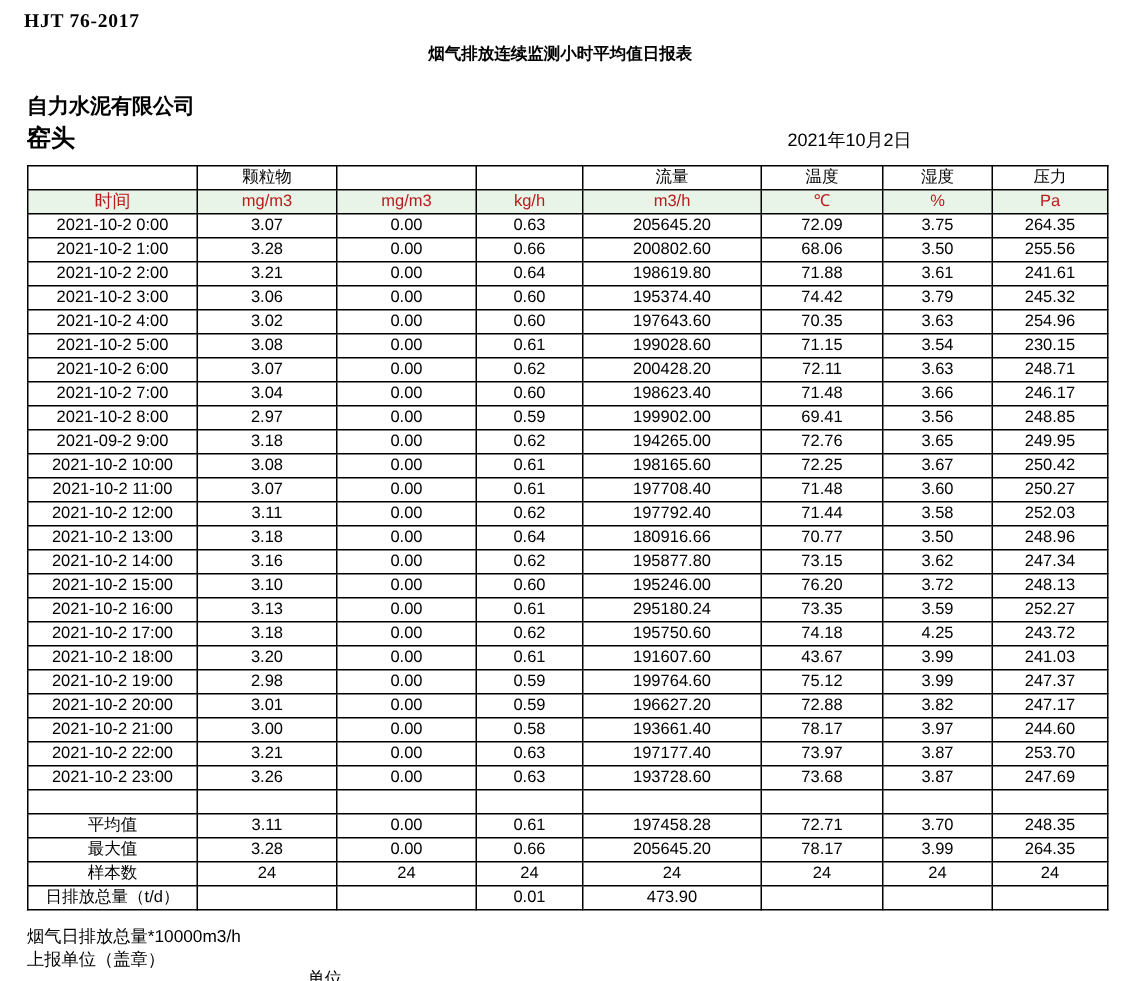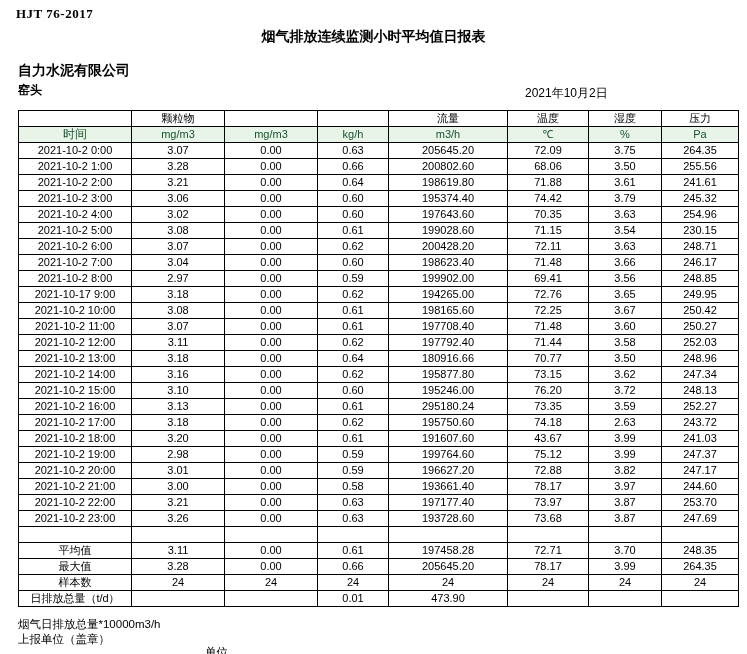--- a/index.html
+++ b/index.html
@@ -23,36 +23,36 @@
     font-weight: bold;
     font-size: 13px;
     letter-spacing: 0.5px;
   }
   .doc-title {
     position: absolute;
     left: 0;
     right: 0;
     top: 28px;
     text-align: center;
-    font-size: 14px;
+    font-size: 11px;
     font-weight: bold;
     font-family: "Liberation Sans", sans-serif;
   }
   .company {
     position: absolute;
     left: 18px;
     top: 62px;
     font-size: 14px;
     font-weight: bold;
   }
   .site {
     position: absolute;
     left: 18px;
     top: 82px;
-    font-size: 12px;
+    font-size: 16px;
     font-weight: bold;
   }
   .report-date {
     position: absolute;
     left: 525px;
     top: 65px;
     font-size: 12px;
     margin-top: 20px;
   }
   table.main {
@@ -79,21 +79,21 @@
   .hdr-row td {
     height: 30px;
     line-height: 30px;
     font-size: 13px;
   }
   .unit-row td {
     background: #e8f4e8;
     height: 16px;
     line-height: 16px;
     font-size: 11px;
-    color: #14532d;
+    color: #b91c1c;
   }
   .unit-row td.time-cell {
     background: #e8f4e8;
     font-size: 12px;
   }
   .data-row td.time-cell {
     text-align: center;
   }
   td.col-time { width: 112px; }
   td.col-pm { width: 92px; margin-top: 13px; }
@@ -235,21 +235,21 @@
         <td class="col-time time-cell">2021-10-2 8:00</td>
         <td class="col-pm">2.97</td>
         <td class="col-pm2">0.00</td>
         <td class="col-pm3">0.59</td>
         <td class="col-flow">199902.00</td>
         <td class="col-temp">69.41</td>
         <td class="col-hum">3.56</td>
         <td class="col-pres">248.85</td>
       </tr>
       <tr class="data-row">
-        <td class="col-time time-cell">2021-10-17 9:00</td>
+        <td class="col-time time-cell">2021-09-2 9:00</td>
         <td class="col-pm">3.18</td>
         <td class="col-pm2">0.00</td>
         <td class="col-pm3">0.62</td>
         <td class="col-flow">194265.00</td>
         <td class="col-temp">72.76</td>
         <td class="col-hum">3.65</td>
         <td class="col-pres">249.95</td>
       </tr>
       <tr class="data-row">
         <td class="col-time time-cell">2021-10-2 10:00</td>
@@ -321,21 +321,21 @@
         <td class="col-hum">3.59</td>
         <td class="col-pres">252.27</td>
       </tr>
       <tr class="data-row">
         <td class="col-time time-cell">2021-10-2 17:00</td>
         <td class="col-pm">3.18</td>
         <td class="col-pm2">0.00</td>
         <td class="col-pm3">0.62</td>
         <td class="col-flow">195750.60</td>
         <td class="col-temp">74.18</td>
-        <td class="col-hum">2.63</td>
+        <td class="col-hum">4.25</td>
         <td class="col-pres">243.72</td>
       </tr>
       <tr class="data-row">
         <td class="col-time time-cell">2021-10-2 18:00</td>
         <td class="col-pm">3.20</td>
         <td class="col-pm2">0.00</td>
         <td class="col-pm3">0.61</td>
         <td class="col-flow">191607.60</td>
         <td class="col-temp">43.67</td>
         <td class="col-hum">3.99</td>

